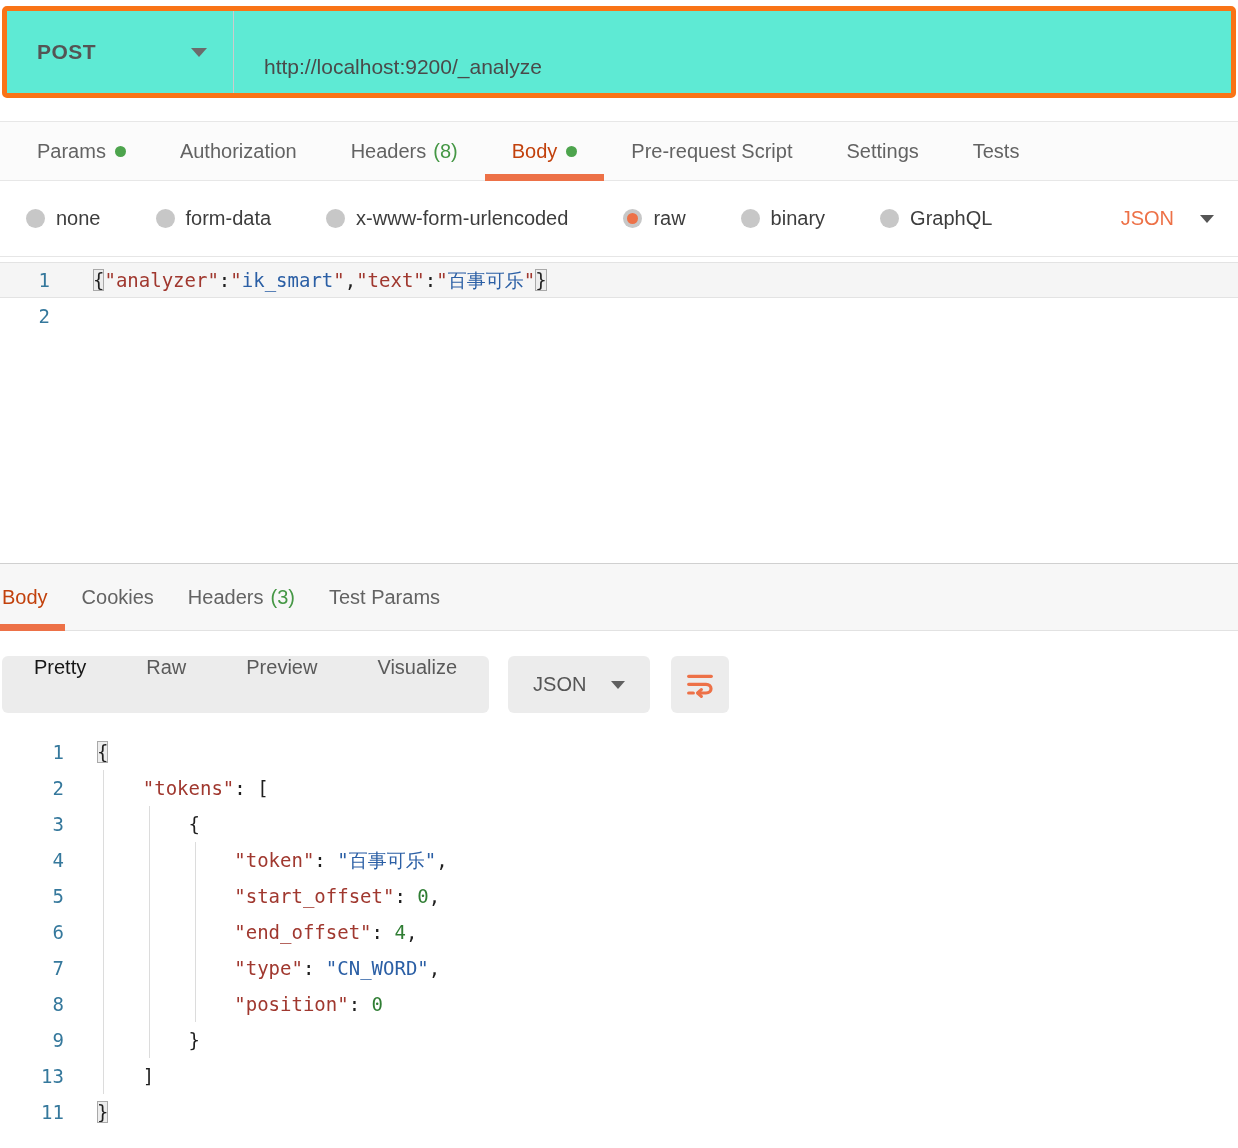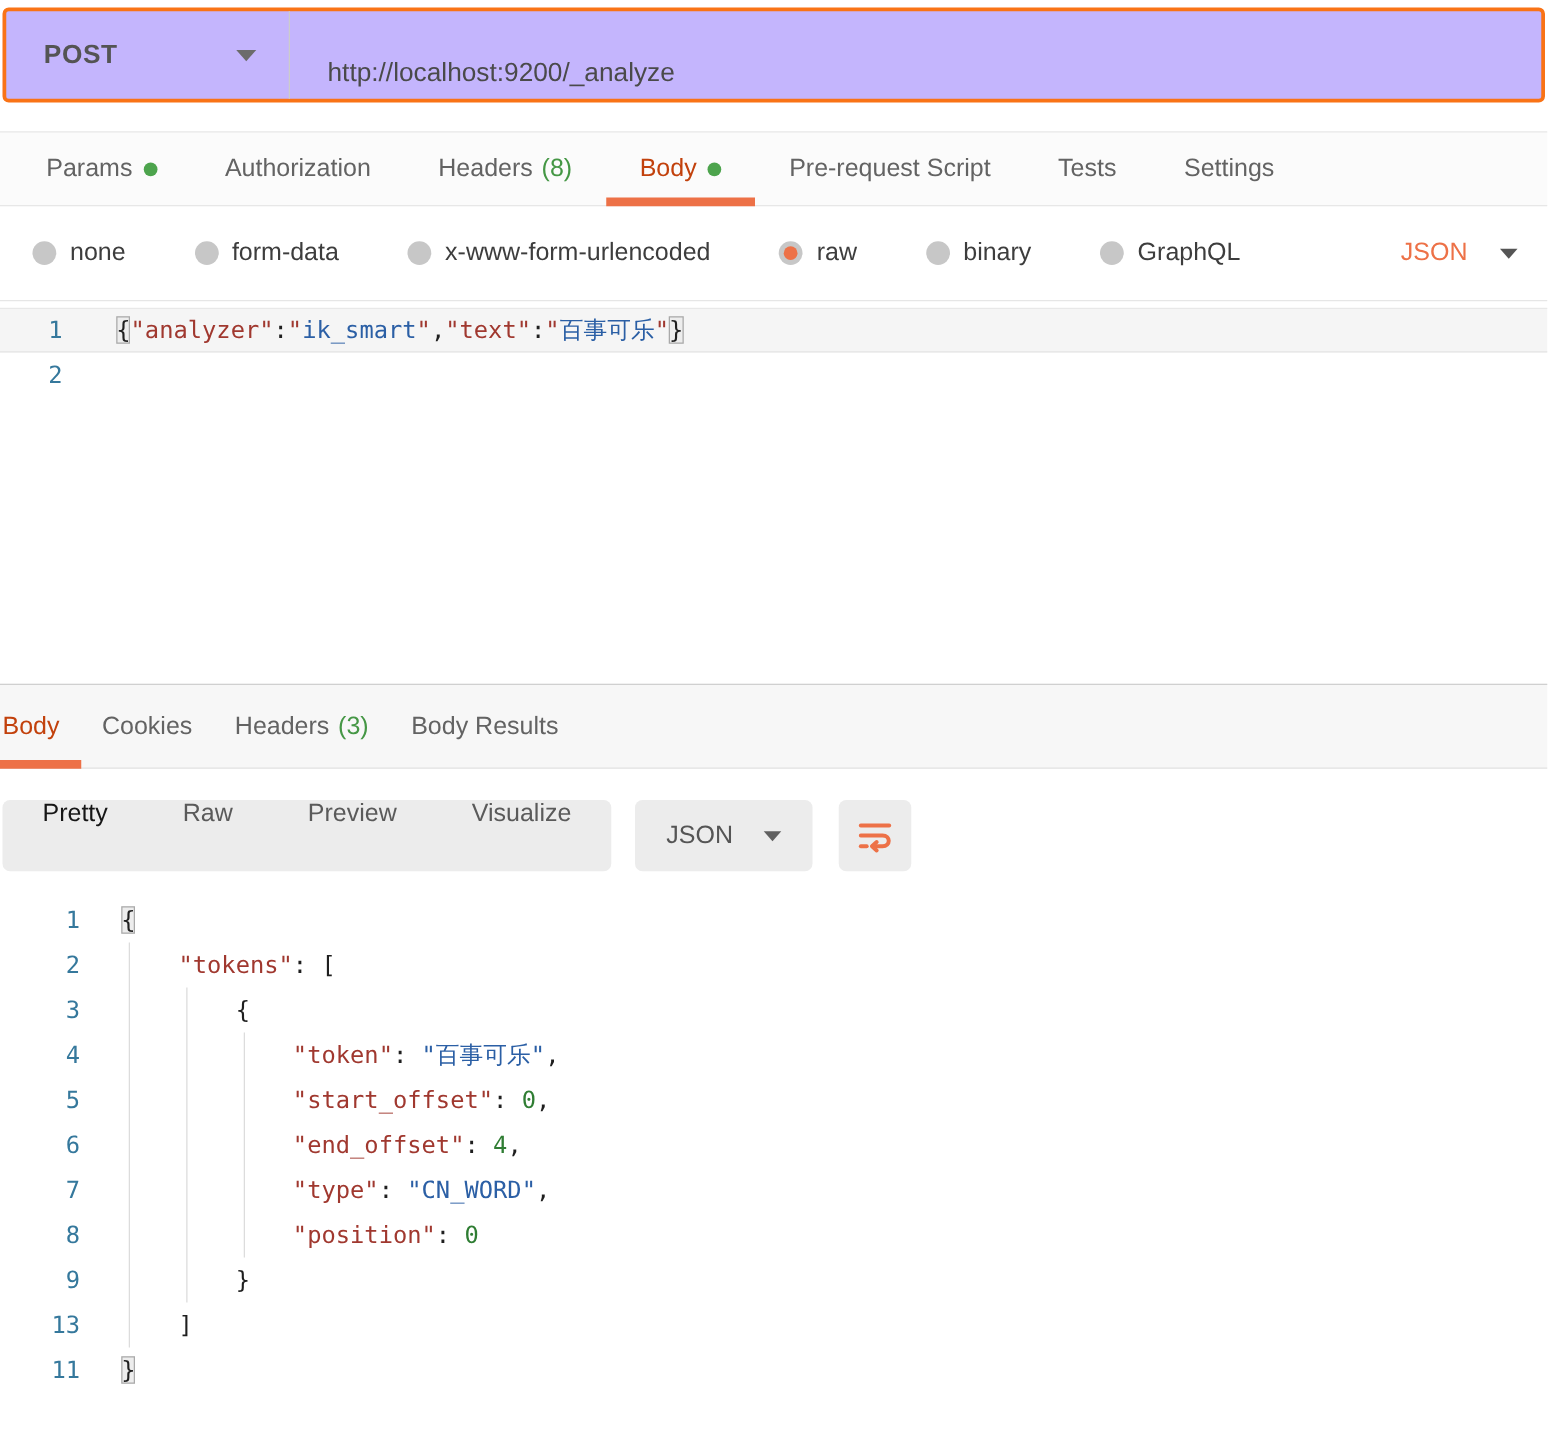--- a/index.html
+++ b/index.html
@@ -8,22 +8,22 @@
     --key:#A0382F;
     --str:#2B5FA5;
     --num:#2F7D33;
     --lnum:#35789C;
   }
   *{box-sizing:border-box;margin:0;padding:0;}
   html,body{width:1238px;height:1148px;overflow:hidden;background:#fff;
     font-family:"Liberation Sans",sans-serif;color:#333;}
 
   
-  .url-row{margin:6px 0 0 2px;width:1234px;height:76px;display:flex;
-    background:#c4b5fd;border:3px solid #f97316;border-radius:5px;}
+  .url-row{margin:6px 0 0 2px;width:1234px;height:92px;display:flex;
+    background:#5eead4;border:5px solid #f97316;border-radius:5px;}
   .method{width:227px;flex:none;display:flex;align-items:center;justify-content:space-between;
     padding:0 26px 0 30px;border-right:1px solid #cccccc;cursor:pointer;}
   .method-label{font-size:21px;font-weight:600;color:#545454;letter-spacing:.5px;}
   .caret{width:0;height:0;border-left:8px solid transparent;border-right:8px solid transparent;
     border-top:9px solid #6b6b6b;}
   .caret.small{border-left-width:7px;border-right-width:7px;border-top-width:8px;border-top-color:#555;}
   .url{flex:1;display:flex;align-items:center;padding-left:30px;font-size:21px;color:#4a4a4a;cursor:text;margin-top:29px;}
 
   
   .req-tabs{margin-top:23px;height:60px;background:#fbfbfb;display:flex;
@@ -105,24 +105,24 @@
         <span class="count">(8)</span>
       </div>
       <div class="tab active">
         <span>Body</span>
         <span class="dot"></span>
       </div>
       <div class="tab">
         <span>Pre-request Script</span>
       </div>
       <div class="tab">
+        <span>Settings</span>
+      </div>
+      <div class="tab">
         <span>Tests</span>
-      </div>
-      <div class="tab">
-        <span>Settings</span>
       </div>
     </div>
 
   <div class="body-type-row">
     <div style="display:flex;align-items:center;" id="body-types">
         <div class="radio-item">
           <span class="radio"></span>
           <span>none</span>
         </div>
         <div class="radio-item">
@@ -168,21 +168,21 @@
         <span>Body</span>
       </div>
       <div class="tab">
         <span>Cookies</span>
       </div>
       <div class="tab">
         <span>Headers</span>
         <span class="count">(3)</span>
       </div>
       <div class="tab">
-        <span>Body Results</span>
+        <span>Test Params</span>
       </div>
     </div>
 
   <div class="resp-toolbar">
     <div class="views" id="resp-views">
         <div class="view active">Pretty</div>
         <div class="view">Raw</div>
         <div class="view">Preview</div>
         <div class="view">Visualize</div>
       </div>

